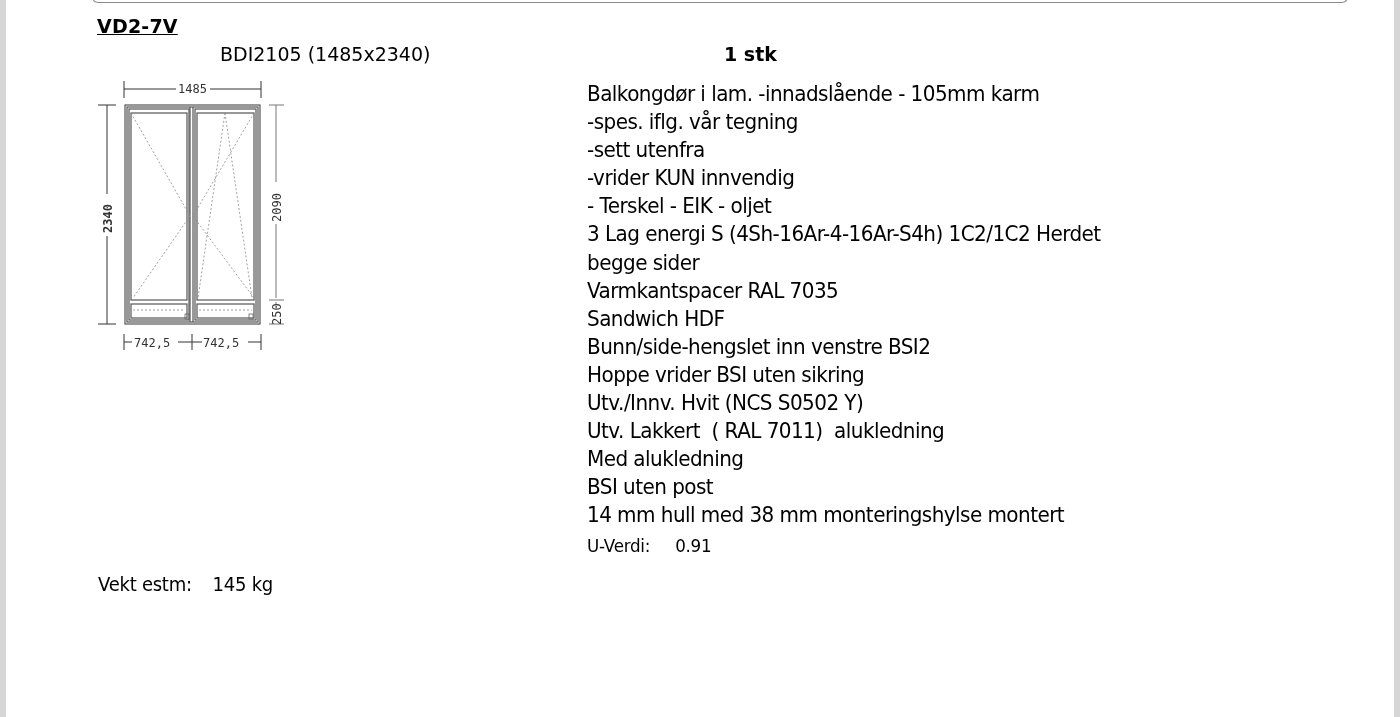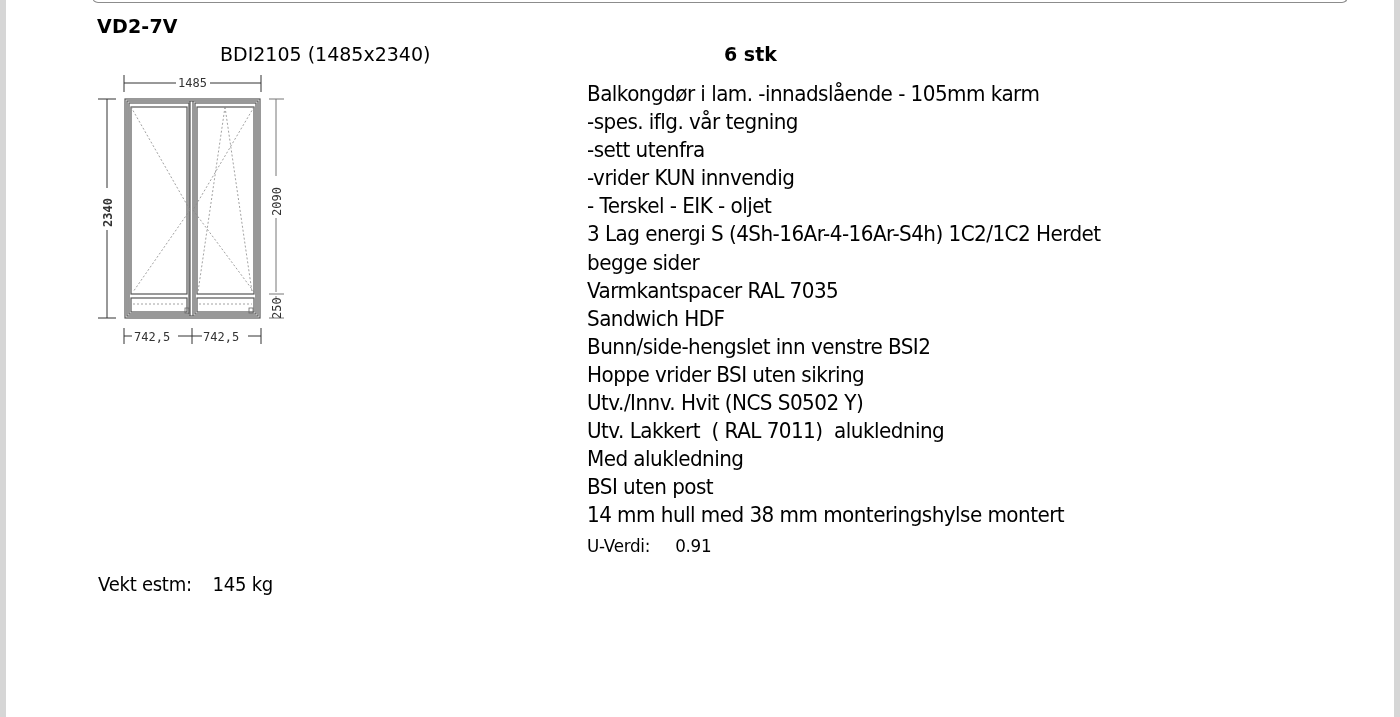--- a/index.html
+++ b/index.html
@@ -18,21 +18,21 @@
     background: #d6d6d6;
   }
   .top-frame {
     position: absolute; left: 92px; top: -8px; width: 1254px; height: 10px;
     border: 1px solid #8c8c8c; border-top: none;
     border-radius: 0 0 6px 6px;
     background: transparent;
   }
   .item-code {
     position: absolute; left: 97px; top: 15px;
-    font-weight: bold; font-size: 19px; letter-spacing: 0.2px;
+    font-weight: bold; font-size: 19px; letter-spacing: 0.2px; text-decoration: underline;
   }
   .product-title {
     position: absolute; left: 220px; top: 43px;
     font-weight: normal; font-size: 19px;
   }
   .quantity {
     position: absolute; left: 724px; top: 43px;
     font-weight: bold; font-size: 19px;
   }
   .spec-list {
@@ -49,38 +49,38 @@
     transform: scaleX(0.93); transform-origin: left top;
   }
   .u-value .val { margin-left: 27px; }
   .weight {
     position: absolute; left: 98px; top: 573px;
     font-size: 19px; letter-spacing: -0.3px;
     transform: scaleX(0.95); transform-origin: left top;
   }
   .weight .val { margin-left: 22px; }
   .drawing {
-    position: absolute; left: 92px; top: 70px; width: 200px; height: 280px; text-align: right;
+    position: absolute; left: 92px; top: 76px; width: 200px; height: 280px; text-align: right;
   }
   .drawing svg { display: block; }
   .dim-text {
     font-family: "DejaVu Sans Mono", monospace;
     font-size: 12px; fill: #333;
   }
 </style>
 </head>
 <body>
 
 <div class="left-gutter"></div>
 <div class="right-gutter"></div>
 <div class="top-frame"></div>
 
 <div class="item-code">VD2-7V</div>
 <div class="product-title">BDI2105 (1485x2340)</div>
-<div class="quantity">6 stk</div>
+<div class="quantity">1 stk</div>
 
 <div class="drawing">
   <svg width="200" height="280" viewBox="0 0 200 280" xmlns="http://www.w3.org/2000/svg">
 
     <g stroke="#333" stroke-width="1">
       <line x1="32" y1="5" x2="32" y2="22"></line>
       <line x1="169" y1="5" x2="169" y2="22"></line>
       <line x1="32" y1="13" x2="84" y2="13"></line>
       <line x1="118" y1="13" x2="169" y2="13"></line>
     </g>

